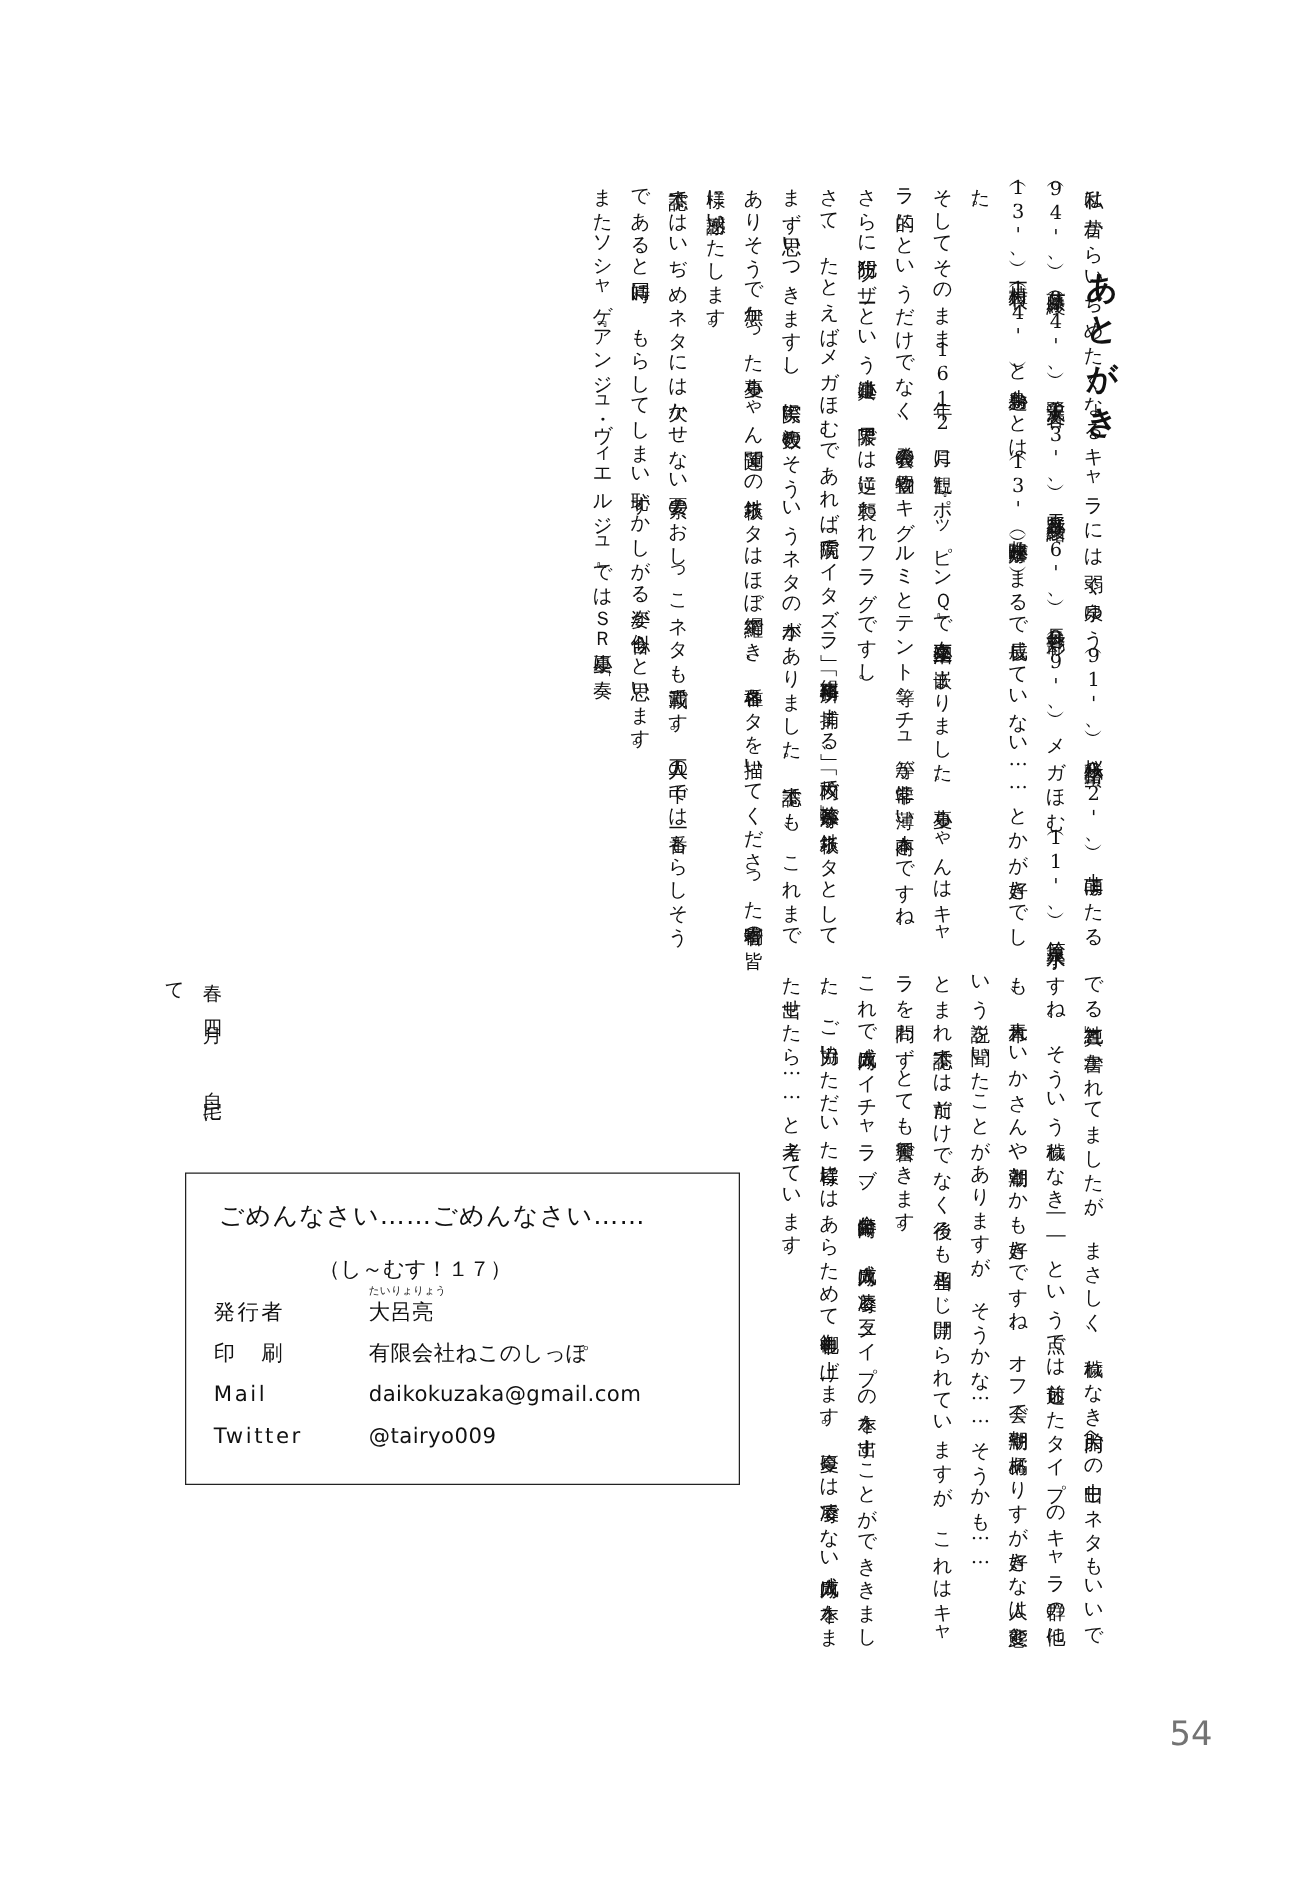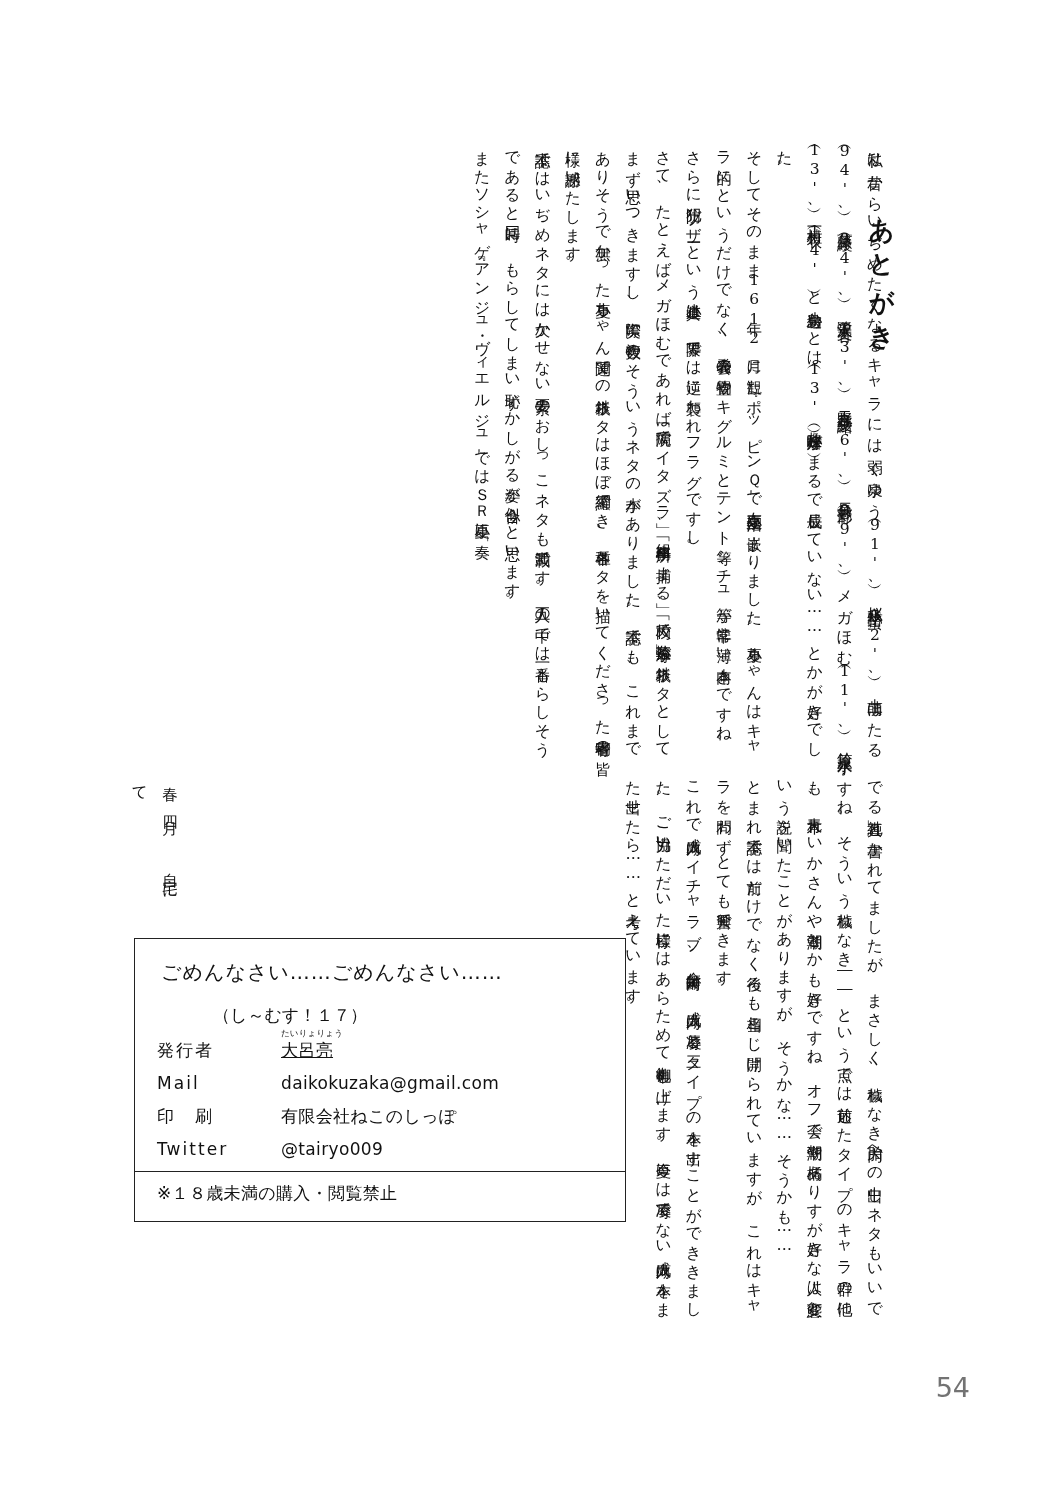--- a/index.html
+++ b/index.html
@@ -66,23 +66,23 @@
     top: 775px;
     right: 855px;
     height: 120px;
     font-size: 15.5px;
     letter-spacing: 0.25em;
   }
 
   
   .colophon {
     position: absolute;
-    left: 134px;
+    left: 148px;
     top: 938px;
-    width: 492px;
+    width: 444px;
     border: 1px solid #222;
     box-sizing: border-box;
     padding: 18px 22px 16px 22px;
     font-family: "DejaVu Sans", "Liberation Sans", sans-serif;
   }
   .colophon-title {
     font-size: 20px;
     letter-spacing: 0.05em;
     margin: 2px 0 22px 4px;
     color: #111;
@@ -98,29 +98,28 @@
     width: 124px;
     flex: 0 0 124px;
     letter-spacing: 0.12em;
     color: #111;
   }
   .c-value {
     color: #111;
     letter-spacing: 0.02em;
   }
   .c-subrow {
-    margin: -4px 0 12px 56px;
+    margin: -4px 0 12px 84px;
     font-size: 17px;
     color: #111;
   }
   .ruby-wrap {
     display: inline-block;
     position: relative;
     padding-top: 0;
-    text-decoration: underline;
   }
   .ruby-top {
     position: absolute;
     top: -11px;
     left: 0;
     width: 100%;
     text-align: center;
     font-size: 8.5px;
     letter-spacing: 0.02em;
     color: #111;
@@ -173,32 +172,31 @@
       <div class="c-label">発行者</div>
       <div class="c-value">
         <span class="ruby-wrap">
           <span class="ruby-top">たいりょりょう</span>
           <span>大呂亮</span>
         </span>
       </div>
     </div>
 
     <div class="colophon-row">
+      <div class="c-label">印　刷</div>
+      <div class="c-value">有限会社ねこのしっぽ</div>
+    </div>
+
+    <div class="colophon-row">
       <div class="c-label">Mail</div>
       <div class="c-value">daikokuzaka@gmail.com</div>
     </div>
 
     <div class="colophon-row">
-      <div class="c-label">印　刷</div>
-      <div class="c-value">有限会社ねこのしっぽ</div>
-    </div>
-
-    <div class="colophon-row">
       <div class="c-label">Twitter</div>
       <div class="c-value">@tairyo009</div>
     </div>
 
 
-    <div class="colophon-note">※１８歳未満の購入・閲覧禁止</div>
   </div>
 
   <div id="page-number">54</div>
 </div>
 
 </body></html>

